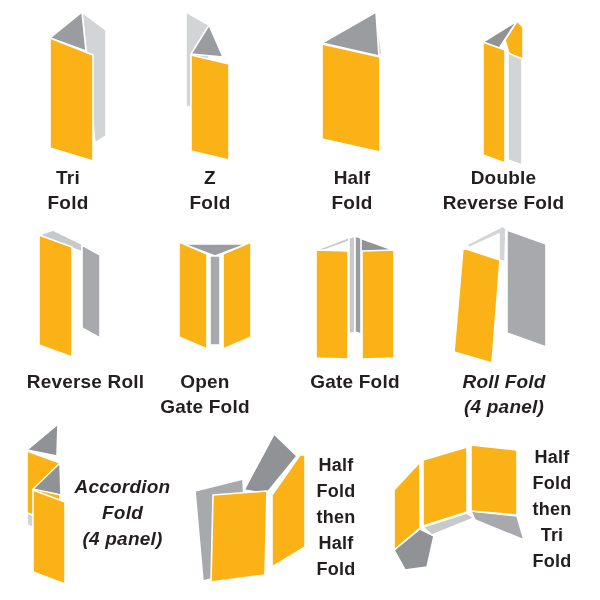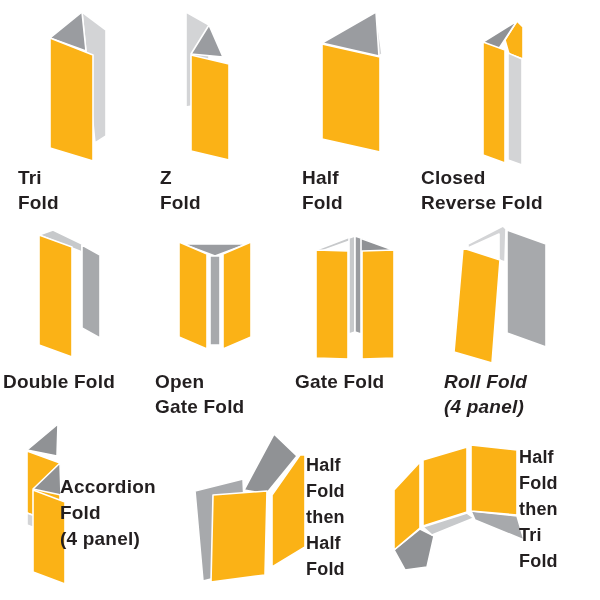--- a/index.html
+++ b/index.html
@@ -9,25 +9,25 @@
   html,body{margin:0;padding:0;}
   body{
     width:600px;height:600px;background:var(--bg);
     font-family:"Liberation Sans", sans-serif;
     position:relative;overflow:hidden;
   }
   .stage{position:absolute;inset:0;}
   figure.fold{position:absolute;margin:0;padding:0;}
   figure.fold svg{display:block;}
   .caption{
-    position:absolute;color:var(--ink);
+    position:absolute;text-align:center;color:var(--ink);
     font-weight:700;font-size:19px;line-height:25px;letter-spacing:.2px;
   }
   .caption span{display:block;}
-  .cap-3{line-height:26px;}
+  .cap-3{line-height:26px;font-style:italic;}
   .cap-5{line-height:26px;font-size:18px;}
   polygon{stroke:#fff;stroke-width:1.6;stroke-linejoin:round;}
   .fy{fill:var(--yellow);} .f1{fill:var(--g1);} .f2{fill:var(--g2);}
   .f3{fill:var(--g3);} .f4{fill:var(--g4);} .f5{fill:var(--g5);}
 </style>
 </head>
 <body>
 
 <div class="stage">
 
@@ -69,44 +69,44 @@
 
   <figure class="fold" style="left:481px;top:14px;">
     <svg width="46" height="154" viewBox="0 0 46 154">
       <polygon class="fy" points="36,7 42,13 42,45 28,40 24,26"></polygon>
       <polygon class="f5" points="2,28 36,7 17,36"></polygon>
       <polygon class="f1" points="27,39 41,45 41,151 27,146"></polygon>
       <polygon class="fy" points="2,28 24,36 24,149 2,141"></polygon>
     </svg>
   </figure>
   <figcaption class="caption" style="left:421px;top:165px;width:165px;">
-    <span>Closed</span>
+    <span>Double</span>
     <span>Reverse Fold</span>
   </figcaption>
 
   <figure class="fold" style="left:38px;top:229px;">
     <svg width="64" height="132" viewBox="0 0 64 132">
       <polygon class="f2" points="1,6 15,1 44,15 44,23 34,19"></polygon>
       <polygon class="f3" points="44,16 62,26 62,109 44,99"></polygon>
       <polygon class="fy" points="1,6 34,18 34,128 1,116"></polygon>
     </svg>
   </figure>
   <figcaption class="caption" style="left:3px;top:369px;width:165px;">
-    <span>Double Fold</span>
+    <span>Reverse Roll</span>
   </figcaption>
 
   <figure class="fold" style="left:170px;top:235px;">
     <svg width="90" height="125" viewBox="0 0 90 125">
       <polygon class="f4" points="13,9 77,9 45,21"></polygon>
       <polygon class="f3" points="40,21 50,21 50,110 40,110"></polygon>
       <polygon class="fy" points="9,7 37,19 37,114 9,102"></polygon>
       <polygon class="fy" points="81,7 53,19 53,114 81,102"></polygon>
     </svg>
   </figure>
-  <figcaption class="caption" style="left:155px;top:369px;width:120px;">
+  <figcaption class="caption" style="left:145px;top:369px;width:120px;">
     <span>Open</span>
     <span>Gate Fold</span>
   </figcaption>
 
   <figure class="fold" style="left:305px;top:228px;">
     <svg width="100" height="140" viewBox="0 0 100 140">
       <polygon class="f2" points="11,22 50,7 53,10 14,24"></polygon>
       <polygon class="f3" points="89,22 50,7 47,10 86,24"></polygon>
       <polygon class="f5" points="52,9 88,22 52,26"></polygon>
       <polygon class="f2" points="44,10 50,8 50,104 44,106"></polygon>

